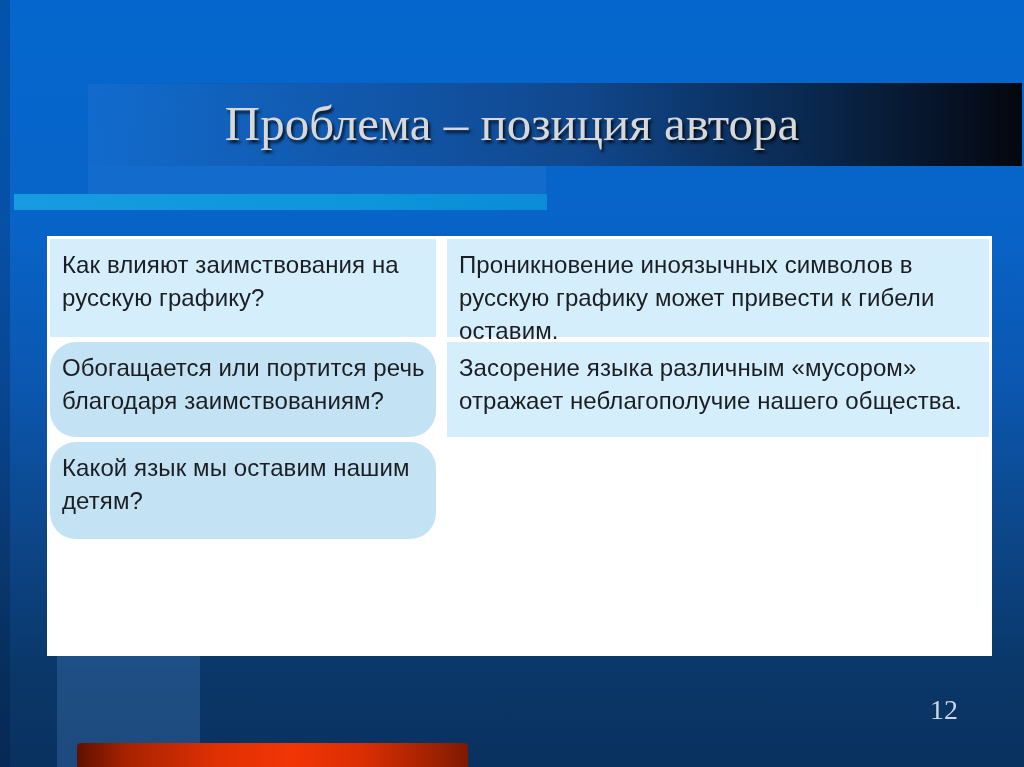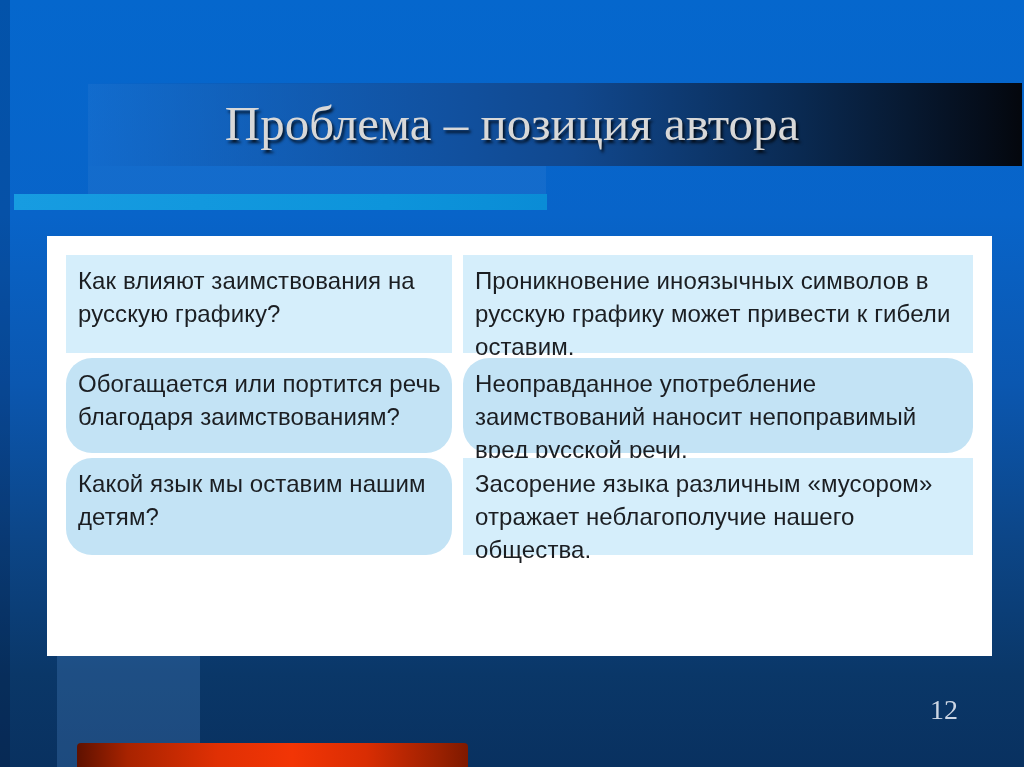--- a/index.html
+++ b/index.html
@@ -51,21 +51,21 @@
   }
 
   .cyan-bar {
     position: absolute; left: 14px; top: 194px; width: 533px; height: 16px;
     background: linear-gradient(90deg, #179ce1 0%, #0d94db 70%, #0a8cd6 100%);
   }
 
   .qa-table {
     position: absolute; left: 47px; top: 236px; width: 945px; height: 420px;
     background: #ffffff;
-    padding: 19px;
+    padding: 3px;
     display: grid;
     grid-template-columns: 386px 1fr;
     grid-template-rows: 98px 95px 97px 109px;
     column-gap: 11px;
     row-gap: 5px;
   }
   .cell {
     padding: 9px 10px 6px 12px;
     font-size: 24px;
     line-height: 33px;
@@ -102,24 +102,23 @@
   <div class="title-banner"></div>
   <div class="title-text">Проблема – позиция автора</div>
 
   <div class="cyan-bar"></div>
 
   <div class="qa-table">
     <div class="cell row-odd">Как влияют заимствования на русскую графику?</div>
     <div class="cell row-odd">Проникновение иноязычных символов в русскую графику может привести к гибели оставим.</div>
 
     <div class="cell row-even">Обогащается или портится речь благодаря заимствованиям?</div>
-    <div class="cell row-even">Неоправданное употребление заимствований наносит непоправимый вред русской речи.</div>
+
+    <div class="cell row-odd">Засорение языка различным «мусором» отражает неблагополучие нашего общества.</div>
 
     <div class="cell row-even">Какой язык мы оставим нашим детям?</div>
-
-    <div class="cell row-odd">Засорение языка различным «мусором» отражает неблагополучие нашего общества.</div>
   </div>
 
   <div class="page-number">12</div>
 
   <div class="red-bar"></div>
 
 </div>
 
 </body></html>

